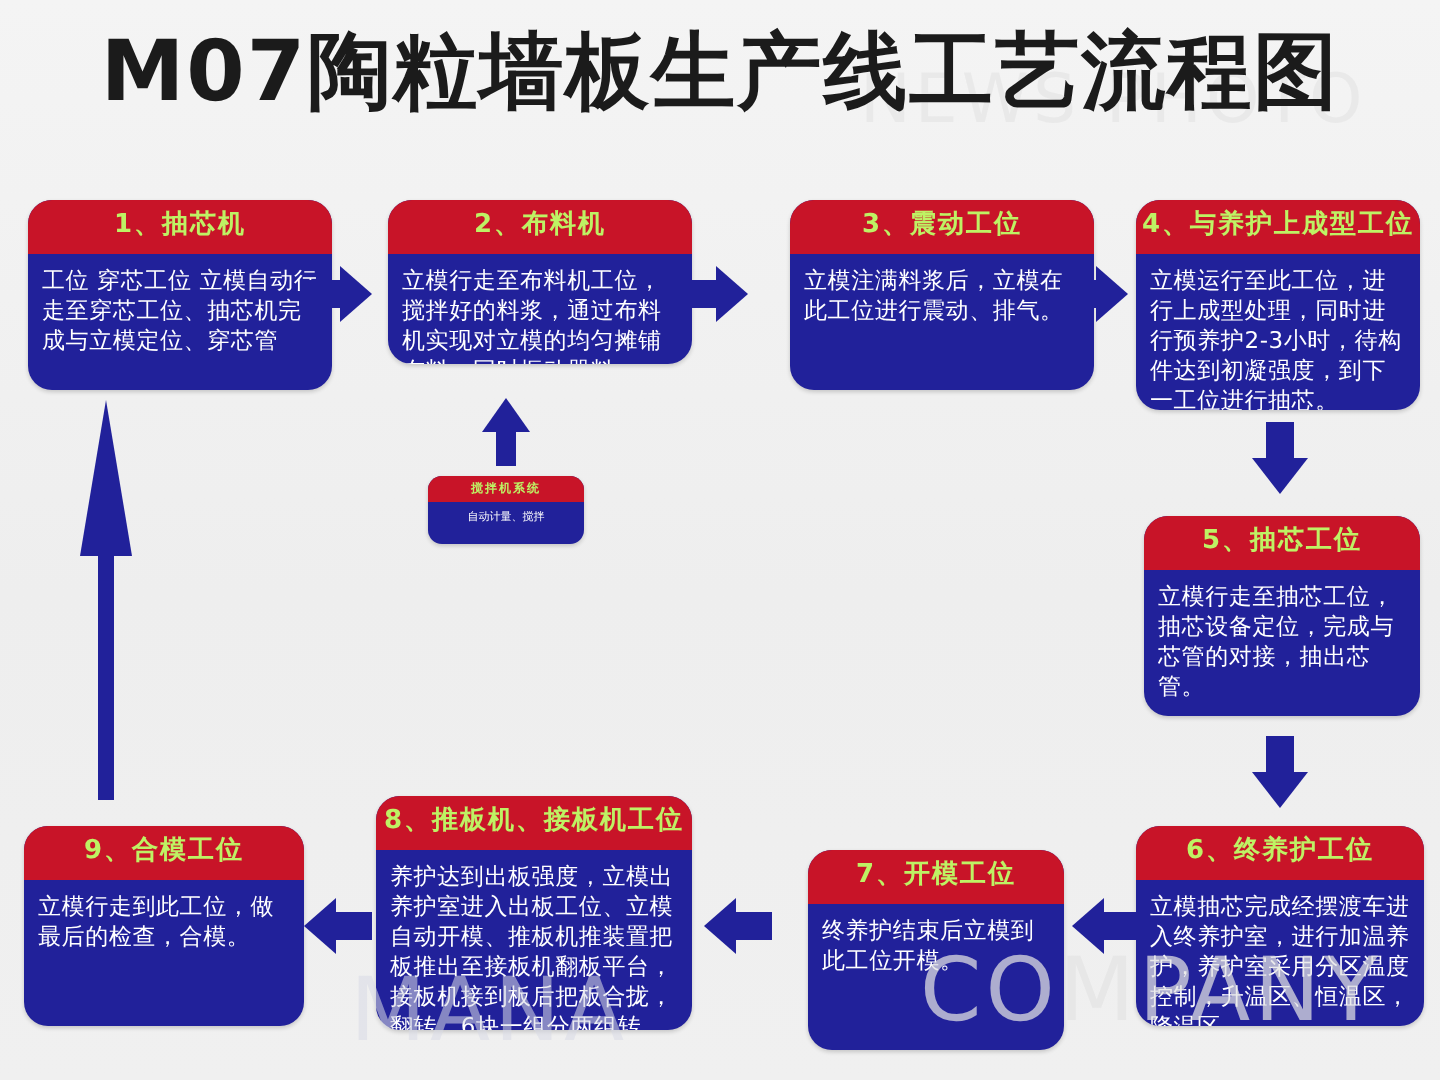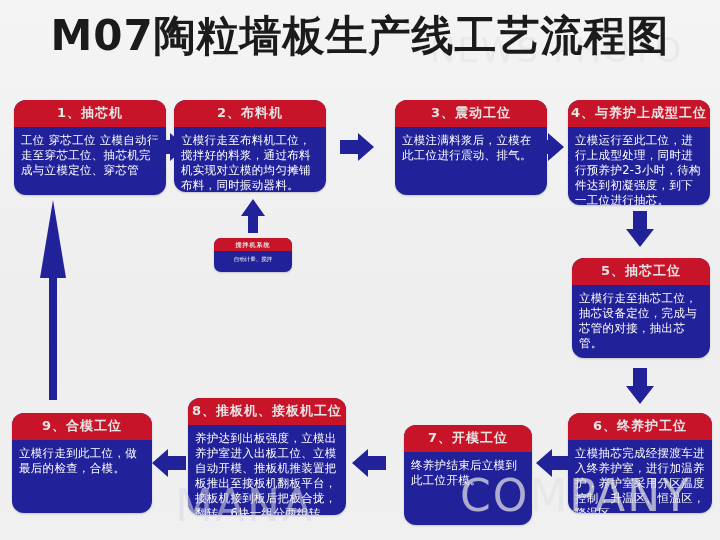--- a/index.html
+++ b/index.html
@@ -23,35 +23,35 @@
 
   
   #title{position:absolute;left:0;top:10px;width:720px;text-align:center;
     font-size:42px;line-height:52px;font-weight:bold;color:#1b1b1b;
     letter-spacing:1px;
     font-family:"DejaVu Sans","Liberation Sans",sans-serif;}
 
   
   .node{position:absolute;border-radius:12px;overflow:hidden;
     background:#21219a;box-shadow:0 1px 2px rgba(0,0,0,.18);}
-  .node .hd{background:#c81428;color:#e5e5e5;font-weight:bold;
+  .node .hd{background:#c81428;color:#bef264;font-weight:bold;
     text-align:center;letter-spacing:1px;}
   .node .bd{color:#ffffff;}
 
   .big .hd{font-size:13px;line-height:22px;padding:2px 0 3px;}
   .big .bd{font-size:11.5px;line-height:15px;padding:6px 7px 7px;
     letter-spacing:.3px;text-align:left;}
 
   .mini{border-radius:7px;}
   .mini .hd{font-size:6px;line-height:11px;padding:1px 0;}
   .mini .bd{font-size:5.5px;line-height:10px;padding:3px 4px 4px;text-align:center;}
 
   
   #node1{left:14px;top:100px;width:152px;height:95px;}
-  #node2{left:174px;top:100px;width:152px;height:92px;}
+  #node2{left:194px;top:100px;width:152px;height:82px;}
   #node3{left:378px;top:100px;width:152px;height:95px;margin-left:17px;}
   #node4{left:568px;top:100px;width:142px;height:105px;}
   #node5{left:572px;top:258px;width:138px;height:100px;}
   #node6{left:568px;top:413px;width:144px;height:100px;}
   #node7{left:404px;top:425px;width:128px;height:100px;}
   #node8{left:188px;top:398px;width:158px;height:117px;}
   #node9{left:12px;top:413px;width:140px;height:100px;}
   #mixer{left:214px;top:238px;width:78px;height:34px;}
 
   

